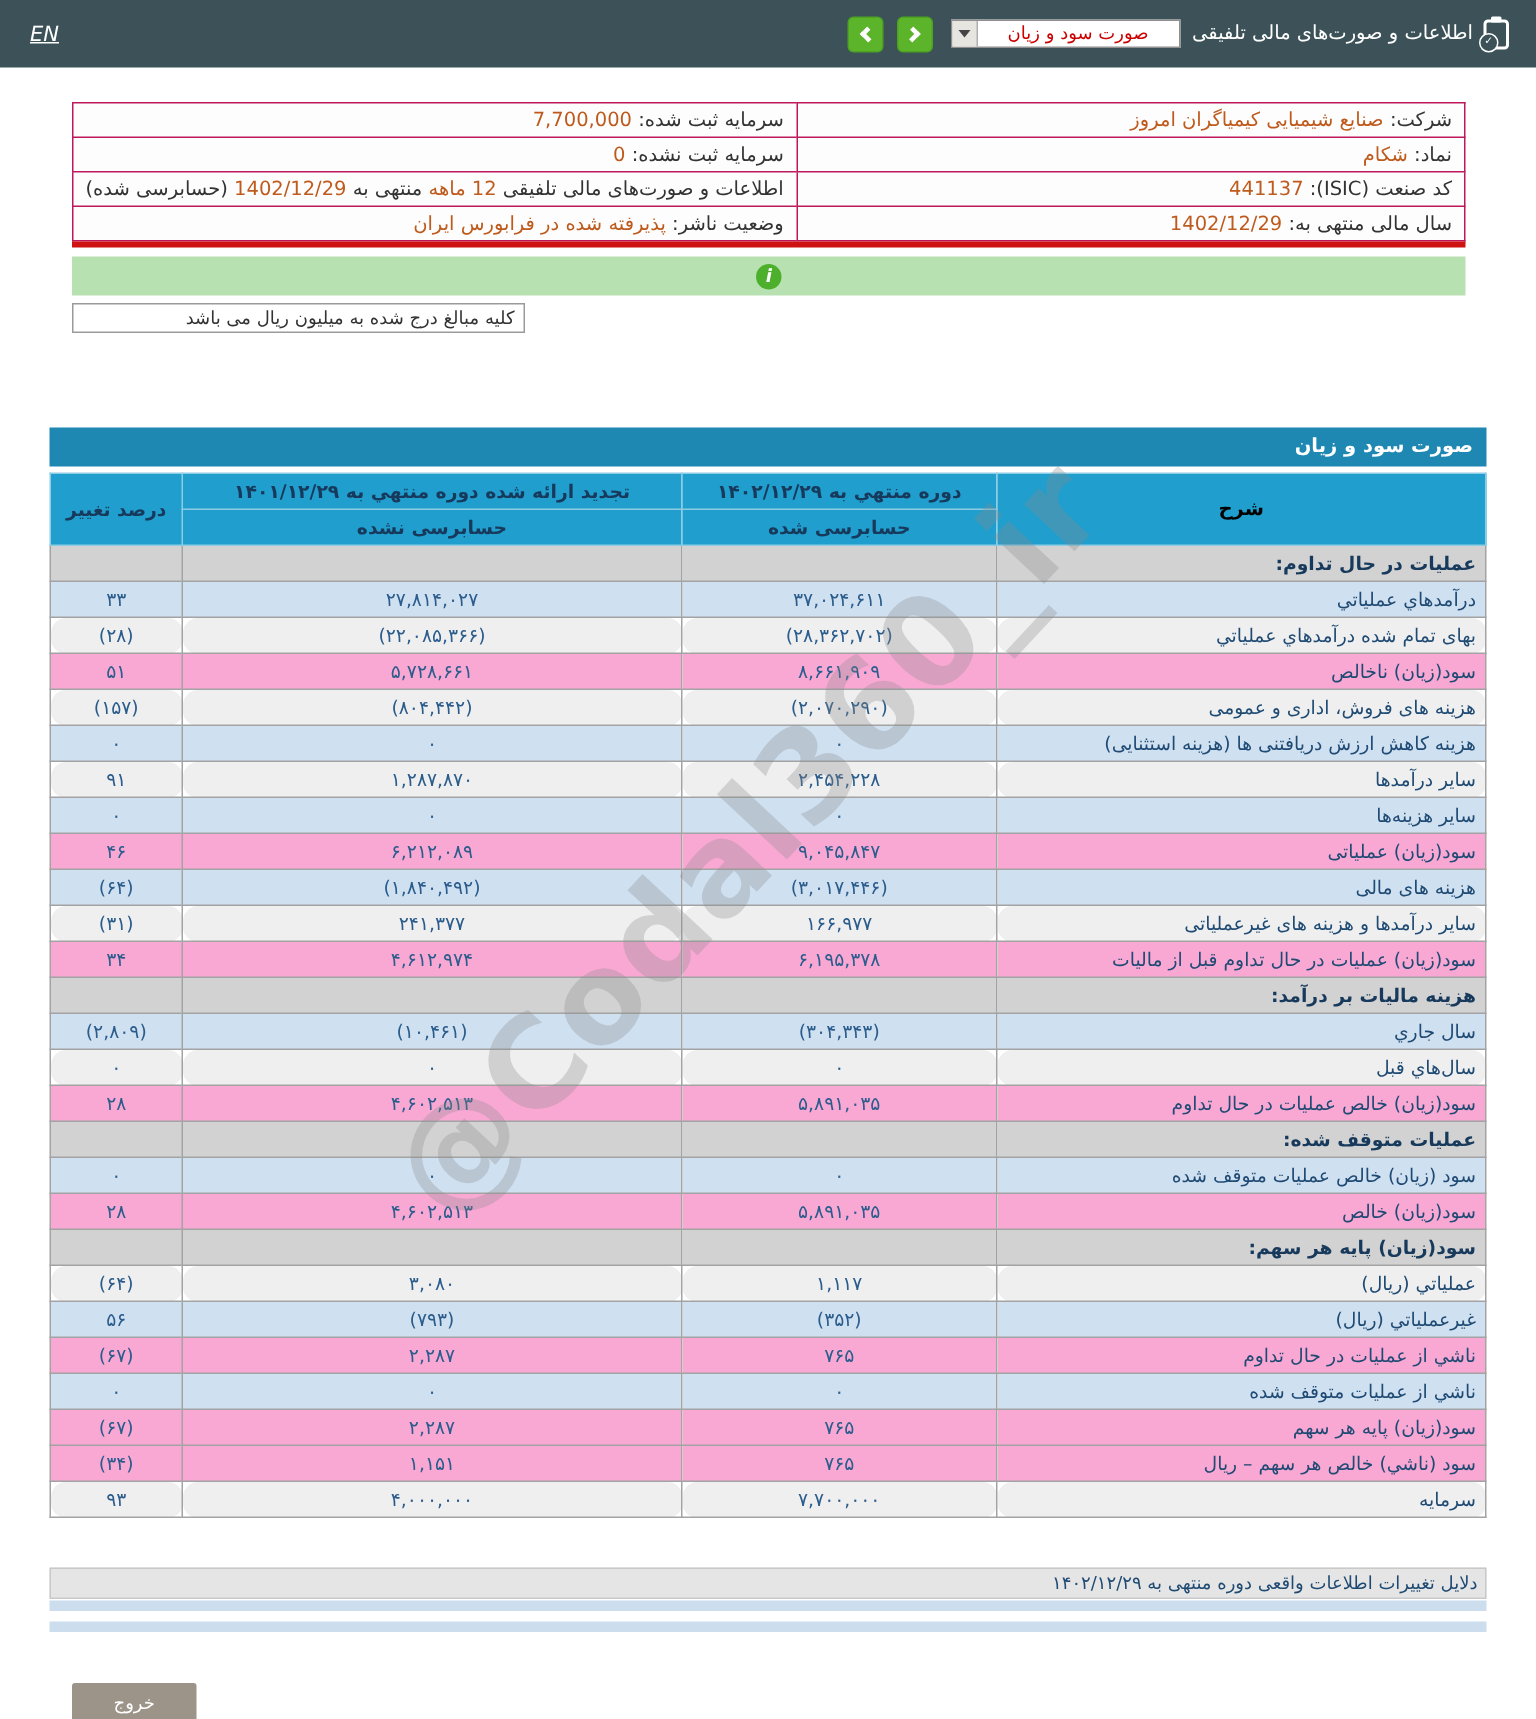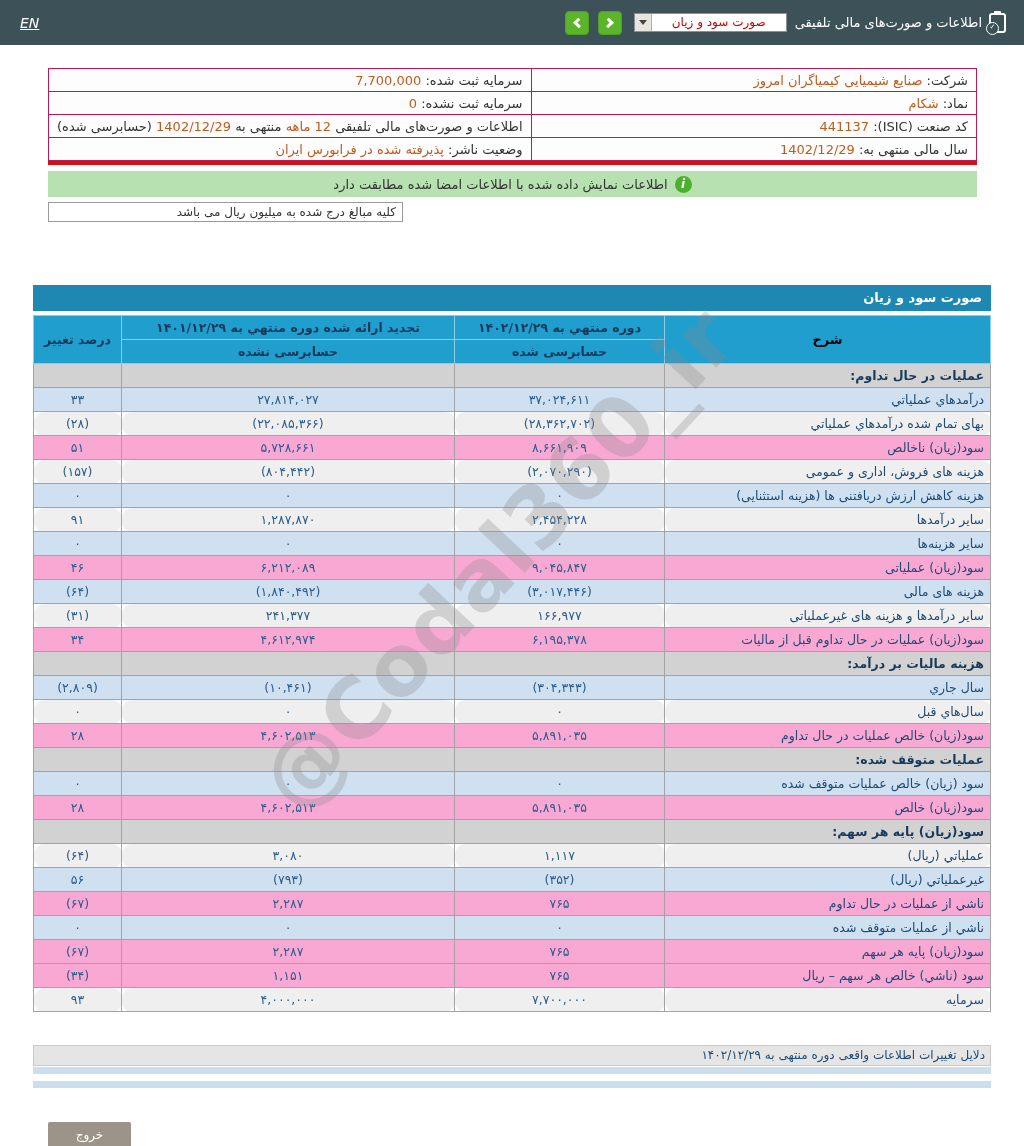--- a/index.html
+++ b/index.html
@@ -44,21 +44,21 @@
   .info-table .val { color:#bf5a1d; }
   .red-bar { height:4px; background:#cf1212; margin:0 47px 0 48px; }
 
   .notice { margin:6px 47px 0 48px; height:26px; background:#b7e1b0;
             display:flex; align-items:center; justify-content:center; gap:7px;
             font-size:13px; color:#333; }
   .info-icon { width:17px; height:17px; border-radius:50%; background:#4db02c; color:#fff;
             font-weight:bold; font-style:italic; font-size:12px; line-height:16px; text-align:center; flex:none; }
 
   .unit-wrap { direction:ltr; margin:5px 47px 0 48px; }
-  .unit-box { direction:rtl; width:355px; height:20px; border:1px solid #9a9a9a; background:#fff;
+  .unit-box { direction:rtl; width:302px; height:20px; border:1px solid #9a9a9a; background:#fff;
             font-size:12px; color:#333; line-height:18px; padding:0 6px; text-align:right; }
 
   
   .wrap2 { margin:63px 33px 0 33px; position:relative; }
   .stmt-title { height:26px; background:#1e88b3; color:#fff; font-weight:bold; font-size:13px;
                 line-height:26px; padding-right:9px; margin-bottom:4px; }
   table.stmt { width:100%; border-collapse:collapse; table-layout:fixed; }
   table.stmt thead th { background:#209ecd; color:#17395c; font-size:12.5px; font-weight:bold;
                 height:24px; border:1px solid #aee; border-color:#8ecbe4; padding:0 4px; }
   table.stmt thead th.desc { color:#000000; font-size:13px; }
@@ -159,21 +159,20 @@
         <span class="val">پذیرفته شده در فرابورس ایران</span>
       </td>
     </tr>
   </tbody>
     </table>
 </div>
 <div class="red-bar"></div>
 
 <div class="notice">
   <span class="info-icon">i</span>
-  <span>اطلاعات نمایش داده شده با اطلاعات امضا شده مطابقت دارد</span>
 </div>
 
 <div class="unit-wrap">
   <div class="unit-box">کلیه مبالغ درج شده به میلیون ریال می باشد</div>
 </div>
 
 <div class="wrap2">
   <div class="stmt-title">صورت سود و زیان</div>
 
   <table class="stmt">

